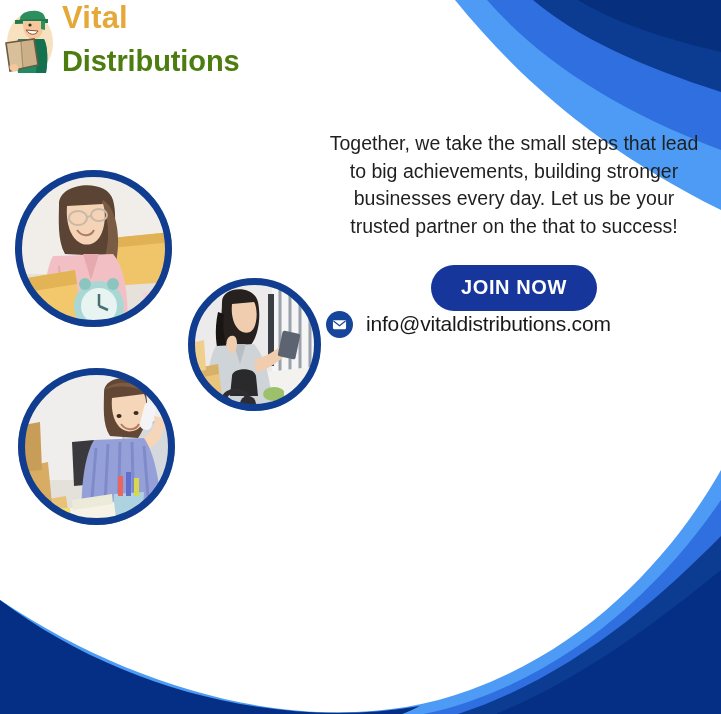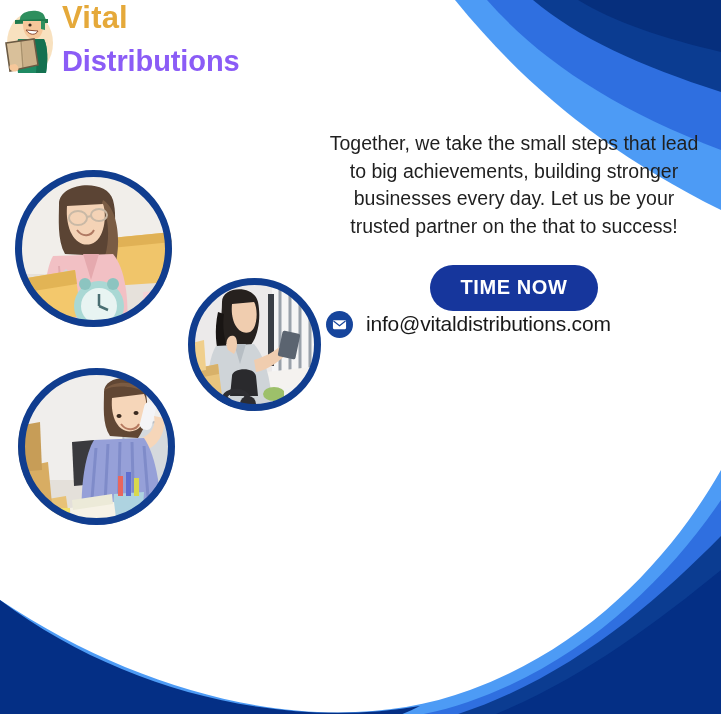--- a/index.html
+++ b/index.html
@@ -48,21 +48,21 @@
   }
   .logo-vital {
     font-size: 31px;
     font-weight: bold;
     color: #e5a93a;
     letter-spacing: 0.2px;
   }
   .logo-dist {
     font-size: 29px;
     font-weight: bold;
-    color: #8b5cf6;
+    color: #4d7c0f;
     letter-spacing: -0.1px;
     margin-top: 14px;
   }
 
   
   .photo-circle {
     position: absolute;
     border-radius: 50%;
     overflow: hidden;
     box-sizing: border-box;
@@ -353,21 +353,21 @@
     </div>
   </div>
   <div class="photo-ring" id="ring-bottom"></div>
 
   <div class="content">
 
 
     <p class="body-copy">Together, we take the small steps that lead to big achievements, building stronger businesses every day. Let us be your trusted partner on the that to success!</p>
 
     <div class="cta-wrap">
-      <button class="cta-button">TIME NOW</button>
+      <button class="cta-button">JOIN NOW</button>
     </div>
 
     <div class="contact-list">
 
       <div class="contact-row">
         <span class="contact-icon">
           <svg width="15" height="15" viewBox="0 0 16 16">
             <rect x="1" y="3.5" width="14" height="9.5" rx="1.2" fill="#ffffff"></rect>
             <path d="M1.6 4.3 L8 9.2 L14.4 4.3" stroke="#16459c" stroke-width="1.3" fill="none"></path>
           </svg>

